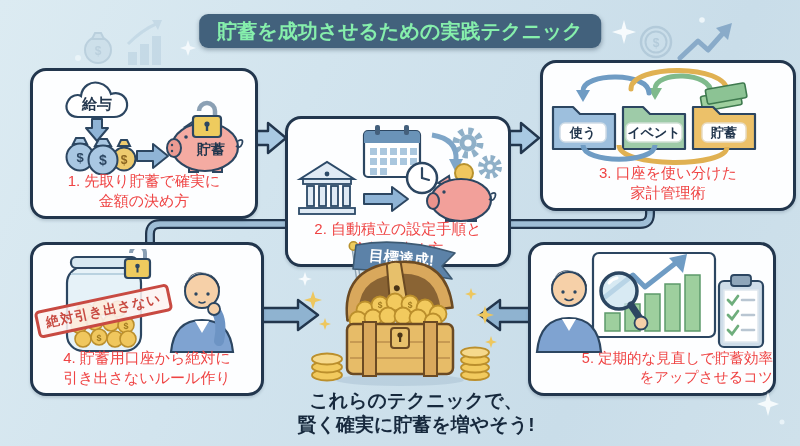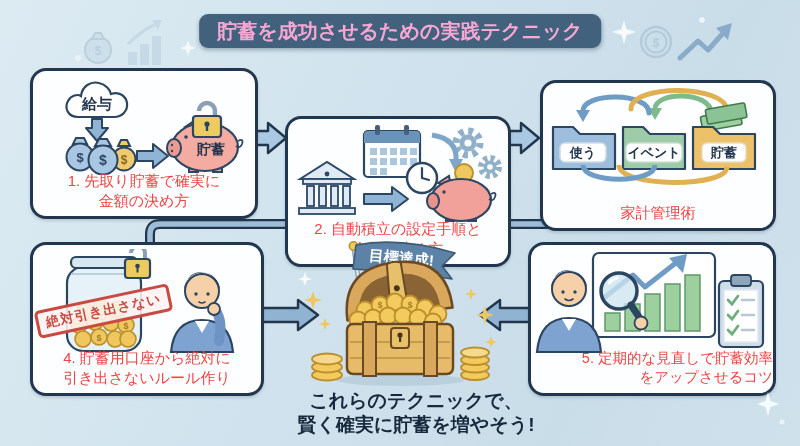--- a/index.html
+++ b/index.html
@@ -3,21 +3,21 @@
 <meta charset="utf-8">
 <style>
   html,body{margin:0;padding:0;}
   .canvas{
     position:relative;width:800px;height:446px;overflow:hidden;
     background:linear-gradient(115deg,#dcebf2 0%,#d2e4ee 35%,#c9dde9 75%,#cfe1eb 100%);
     font-family:"Liberation Sans","DejaVu Sans",sans-serif;
   }
   .title-pill{
     position:absolute;top:14px;left:50%;transform:translateX(-50%);
-    background:#42617c;color:#f9a8d4;font-size:20px;font-weight:bold;
+    background:#42617c;color:#86efac;font-size:20px;font-weight:bold;
     line-height:34px;height:34px;padding:0 18px;border-radius:9px;
     box-shadow:0 2px 4px rgba(30,50,70,.35);white-space:nowrap;
   }
   .step{
     position:absolute;background:#fdfeff;border:3px solid #22364d;border-radius:16px;
     box-shadow:0 2px 3px rgba(40,60,85,.18);
   }
   .caption{
     position:absolute;left:0;right:0;bottom:6px;text-align:center;
     font-weight:normal;font-size:15px;line-height:1.3;color:#ef4444;white-space:nowrap;
@@ -206,21 +206,21 @@
         <circle cx="156" cy="69" r="1.7" fill="#2c4661"></circle>
         <path d="M203,71 q6,-3 4,3 q-2,5 -6,2" fill="none" stroke="#2c4661" stroke-width="1.8"></path>
       </g>
     </svg>
     <div class="caption">
       <div>2. 自動積立の設定手順と</div>
       <div>金額の決め方</div>
     </div>
   </div>
 
-  <div class="step" id="box3" style="left:540px;top:80px;width:230px;height:145px;">
+  <div class="step" id="box3" style="left:540px;top:60px;width:230px;height:145px;padding-left:20px;">
     <svg class="illu" width="224" height="102" viewBox="0 0 224 102">
 
       <g fill="none" stroke-linecap="round">
         <path d="M168,26 C168,4 112,4 112,22" stroke="#7fba8c" stroke-width="5"></path>
         <polygon points="105,21 119,21 112,33" fill="#7fba8c"></polygon>
         <path d="M106,26 C106,5 40,5 40,24" stroke="#6f9cc4" stroke-width="5"></path>
         <polygon points="33,23 47,23 40,35" fill="#6f9cc4"></polygon>
         <path d="M88,22 C88,-3 184,-3 184,24" stroke="#e0b152" stroke-width="5"></path>
         <polygon points="177,23 191,23 184,35" fill="#e0b152"></polygon>
       </g>
@@ -245,20 +245,21 @@
         <rect x="159" y="56" width="44" height="19" rx="5" fill="#ffffff" stroke="#e8dcc2" stroke-width="1.5"></rect>
         <text x="181" y="70" font-size="13" font-weight="bold" text-anchor="middle" fill="#22364d">貯蓄</text>
       </g>
 
       <g fill="none">
         <path d="M76,78 C76,101 184,101 184,80" stroke="#e0b152" stroke-width="5"></path>
         <path d="M40,78 C40,97 112,97 112,78" stroke="#6f9cc4" stroke-width="5"></path>
       </g>
     </svg>
     <div class="caption">
+      <div>3. 口座を使い分けた</div>
       <div>家計管理術</div>
     </div>
   </div>
 
   <div class="step" id="box4" style="left:30px;top:242px;width:228px;height:148px;">
     <svg class="illu" width="222" height="104" viewBox="0 0 222 104">
       <g>
         <rect x="34" y="18" width="74" height="84" rx="16" fill="#e6f2f8" stroke="#2c4661" stroke-width="2.2"></rect>
         <rect x="38" y="8" width="66" height="11" rx="5" fill="#d7e7f0" stroke="#2c4661" stroke-width="2.2"></rect>
         <line x1="38" y1="25" x2="104" y2="25" stroke="#b9d2e0" stroke-width="2"></line>

